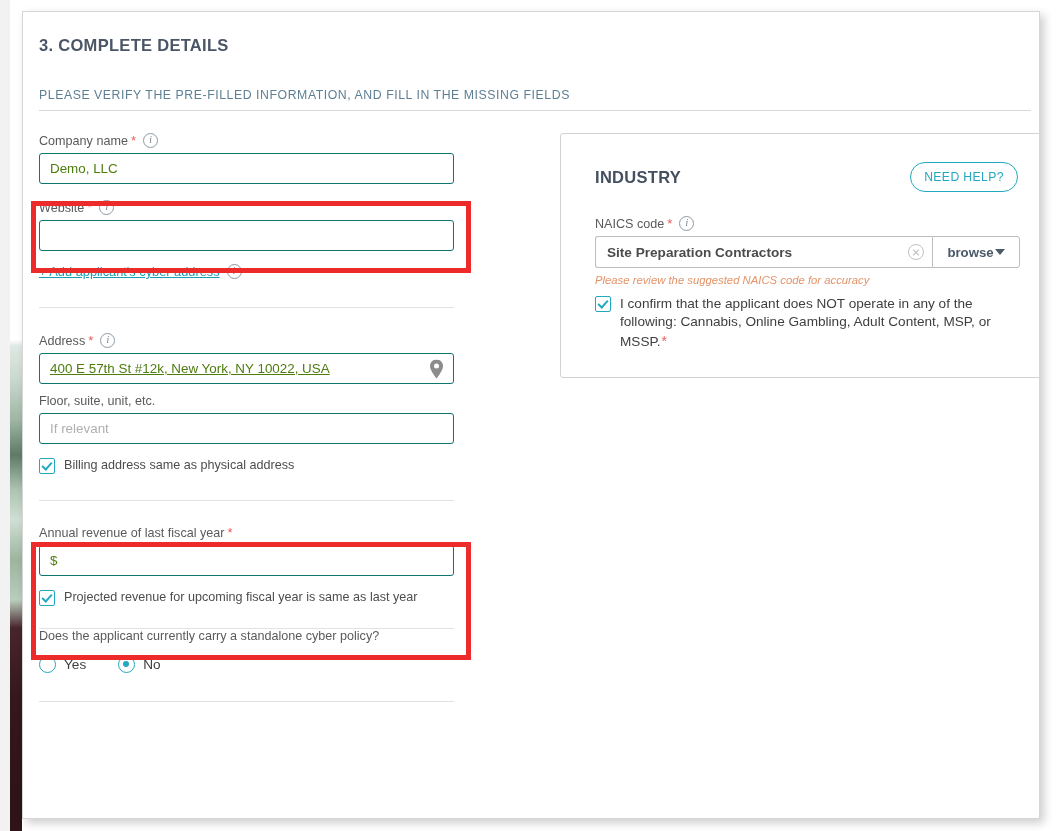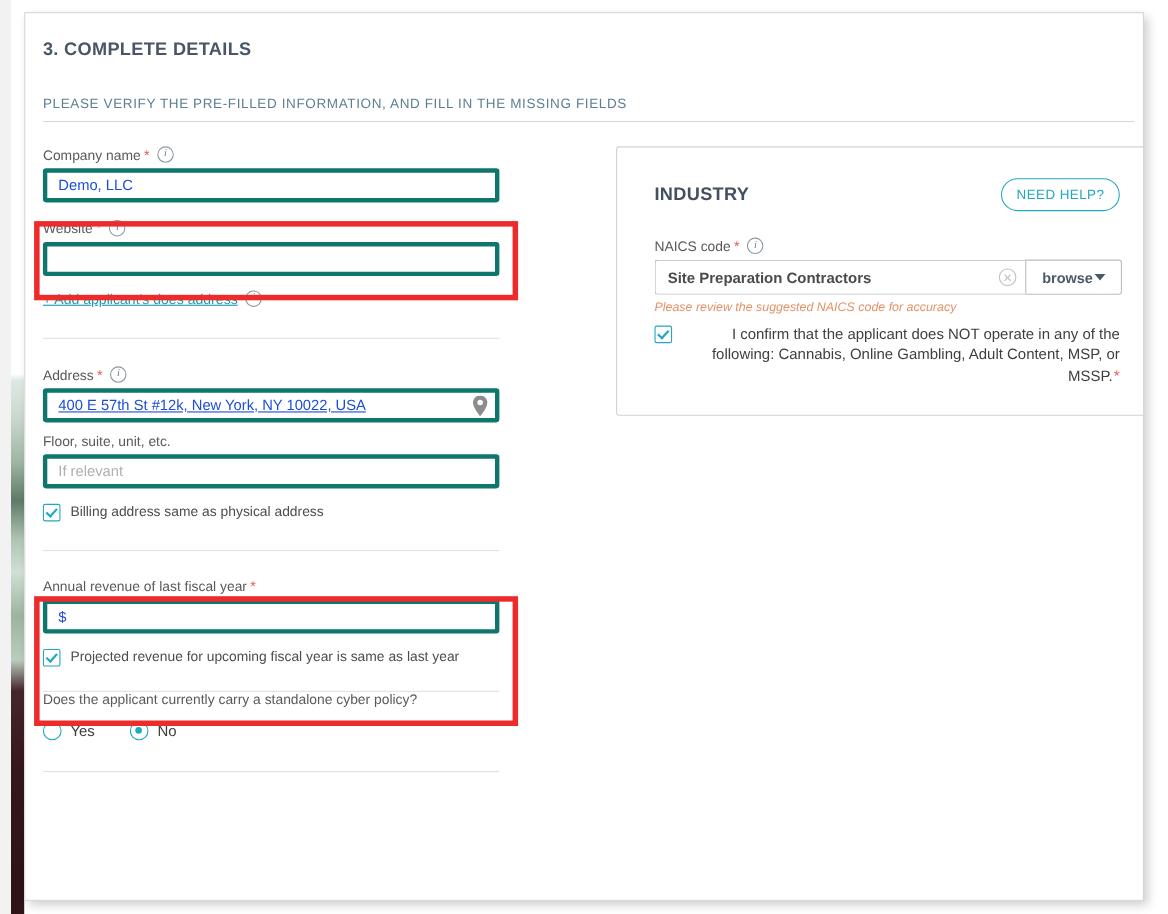--- a/index.html
+++ b/index.html
@@ -131,46 +131,45 @@
     font-style: italic;
     font-family: "Liberation Serif", serif;
     line-height: 1;
     margin-left: 5px;
     flex: 0 0 auto;
     box-sizing: border-box;
   }
   .txt-input {
     width: 415px;
     height: 31px;
-    border: 4px solid #0f766e;
+    border: 1px solid #0f766e;
     border-radius: 3px;
     box-sizing: border-box;
     font-size: 13.4px;
-    color: #1d4ed8;
+    color: #4d7c0f;
     padding: 0 10px;
     font-family: "Liberation Sans", sans-serif;
     background: #fff;
     outline: none;
   }
   .txt-input::placeholder { color: #b0b0b0; }
 
   .divider {
     width: 415px;
     height: 1px;
     background: #e2e2e2;
     border: 0;
     margin: 0;
   }
 
   
   .cb-row {
     display: flex;
     align-items: flex-start;
     gap: 9px;
-    text-align: right;
   }
   .cbox {
     width: 16px; height: 16px;
     border: 1.6px solid #22a8c0;
     border-radius: 2px;
     background: #ffffff;
     position: relative;
     box-sizing: border-box;
     flex: 0 0 auto;
     margin-top: 1px;
@@ -395,21 +394,21 @@
         <div style="margin-top:16px;">
           <div class="field-label">
             <span>Website</span>
               <span class="req req-faint">*</span>
             <span class="info-icon">i</span>
           </div>
           <input class="txt-input" type="text" value="" style="">
         </div>
 
         <div class="field-label" style="margin-top:13px;">
-          <span class="link">+ Add applicant's does address</span>
+          <span class="link">+ Add applicant's cyber address</span>
           <span class="info-icon">i</span>
         </div>
 
         <hr class="divider" style="margin-top:28px;">
 
         <div style="margin-top:25px;">
           <div class="field-label">
             <span>Address</span>
               <span class="req">*</span>
             <span class="info-icon">i</span>

